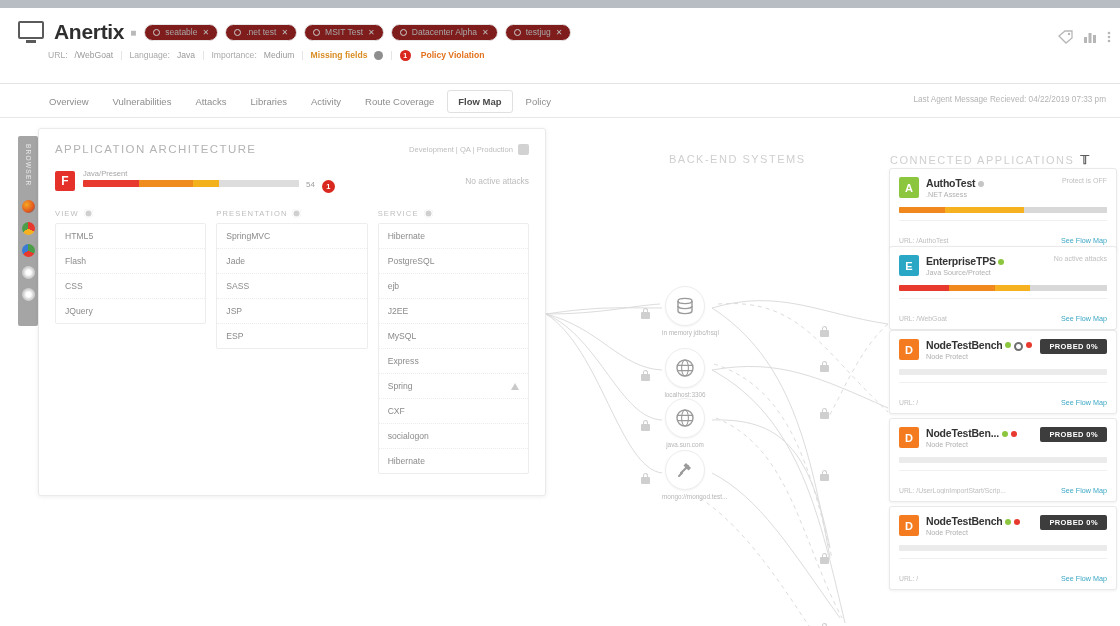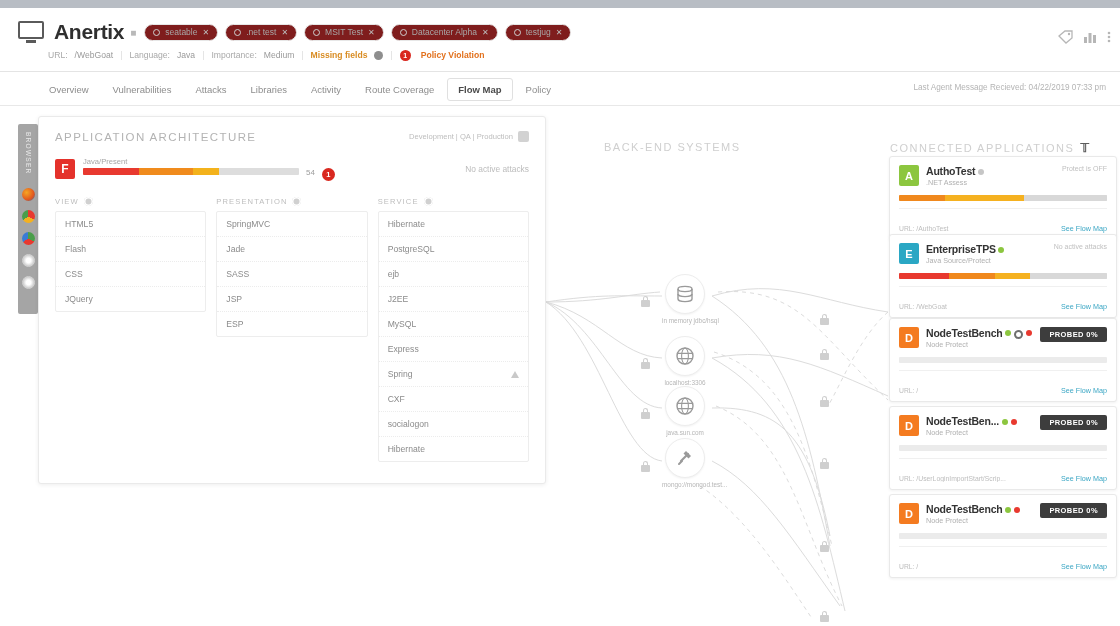--- a/index.html
+++ b/index.html
@@ -10,21 +10,21 @@
     overflow: hidden;
   }
   .app {
     position: absolute; left: 0; top: 8px;
     width: 1120px; height: 618px;
     background: #ffffff;
     overflow: hidden;
   }
 
   
-  .hdr { position: relative; height: 64px; border-bottom: 1px solid #e4e4e4; text-align: right; }
+  .hdr { position: relative; height: 76px; border-bottom: 1px solid #e4e4e4; text-align: right; }
   .hdr-row1 { display: flex; align-items: center; padding: 12px 0 0 18px; }
   .monitor-icon { width: 26px; height: 22px; position: relative; flex: none; margin-right: 10px; }
   .monitor-icon .scr { width: 26px; height: 18px; border: 2.5px solid #5a5a5a; border-radius: 2px; }
   .monitor-icon .stand { width: 10px; height: 3px; background: #5a5a5a; margin: 1px auto 0; }
   .app-title {
     font-size: 21px; font-weight: bold; color: #2f2f2f;
     letter-spacing: -0.3px; white-space: nowrap;
   }
   .title-dot { font-size: 10px; color: #b9b9b9; margin: 0 8px 0 6px; }
   .tag {
@@ -86,21 +86,21 @@
   }
   .rail .bic { width: 13px; height: 13px; border-radius: 50%; }
 
   
   .arch {
     position: absolute; left: 38px; top: 10px; width: 508px; height: 368px;
     background: #fff; border: 1px solid #eaeaea; border-radius: 3px;
     box-shadow: 0 1px 4px rgba(0,0,0,.07);
     padding: 14px 16px;
   }
-  .arch-top { display: flex; align-items: flex-start; justify-content: space-between; }
+  .arch-top { display: flex; align-items: flex-end; justify-content: space-between; }
   .arch-title { font-size: 11.5px; color: #b3b3b3; letter-spacing: 1.4px; }
   .env { font-size: 7.6px; color: #bdbdbd; display: flex; align-items: center; gap: 5px; }
   .env .pin { width: 11px; height: 11px; border-radius: 2px; background: #d2d2d2; }
   .score-row { display: flex; align-items: center; margin-top: 14px; }
   .grade {
     width: 20px; height: 20px; background: #e4322b; color: #fff;
     font-size: 12px; font-weight: bold; display: flex; align-items: center; justify-content: center;
     border-radius: 2px; flex: none;
   }
   .score-mid { margin-left: 8px; flex: none; }
@@ -129,21 +129,21 @@
     font-size: 8.6px; color: #8b8b8b; padding: 7px 9px;
     border-bottom: 1px dotted #ececec; display: flex; align-items: center; justify-content: space-between;
   }
   .col-list .it:last-child { border-bottom: none; }
   .it .tri { width: 0; height: 0; border-left: 4px solid transparent; border-right: 4px solid transparent; border-bottom: 7px solid #c9c9c9; }
 
   
   .map-col-title {
     position: absolute; font-size: 11px; color: #cfcfcf; letter-spacing: 1.5px; white-space: nowrap;
   }
-  #t-backend { left: 604px; top: 35px; }
+  #t-backend { left: 669px; top: 35px; }
   #t-connected { left: 890px; top: 35px; display: flex; align-items: center; gap: 6px; }
   #t-connected .funnel { color: #5c5c5c; font-weight: bold; font-size: 12px; }
 
   .svg-layer { position: absolute; left: 0; top: 0; width: 1120px; height: 512px; pointer-events: none; }
 
   .node { position: absolute; width: 46px; height: 46px; text-align: center; }
   .node .circ {
     width: 40px; height: 40px; border-radius: 50%; background: #fff;
     border: 1px solid #ededed; margin: 0 auto;
     display: flex; align-items: center; justify-content: center;

